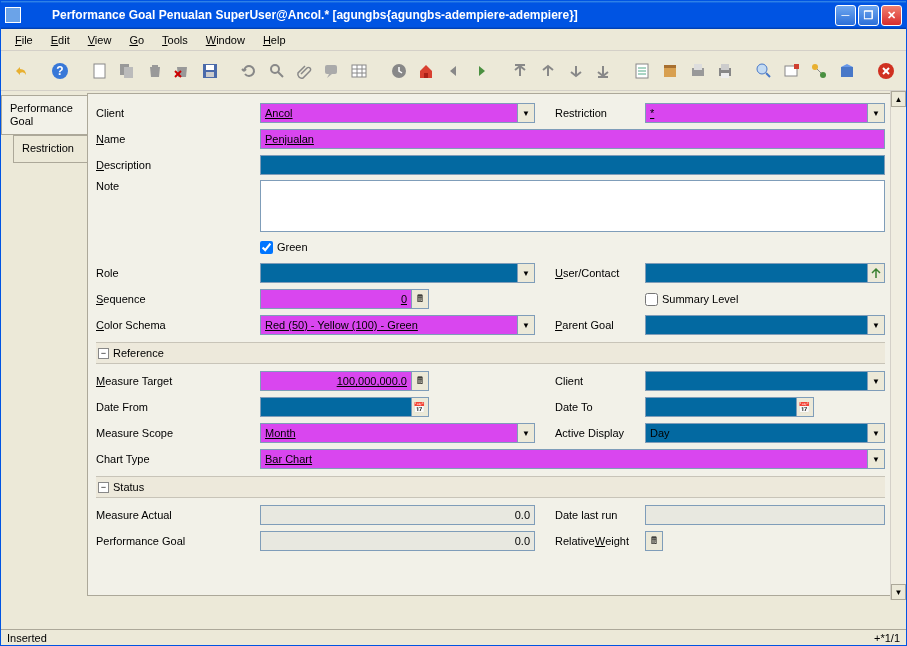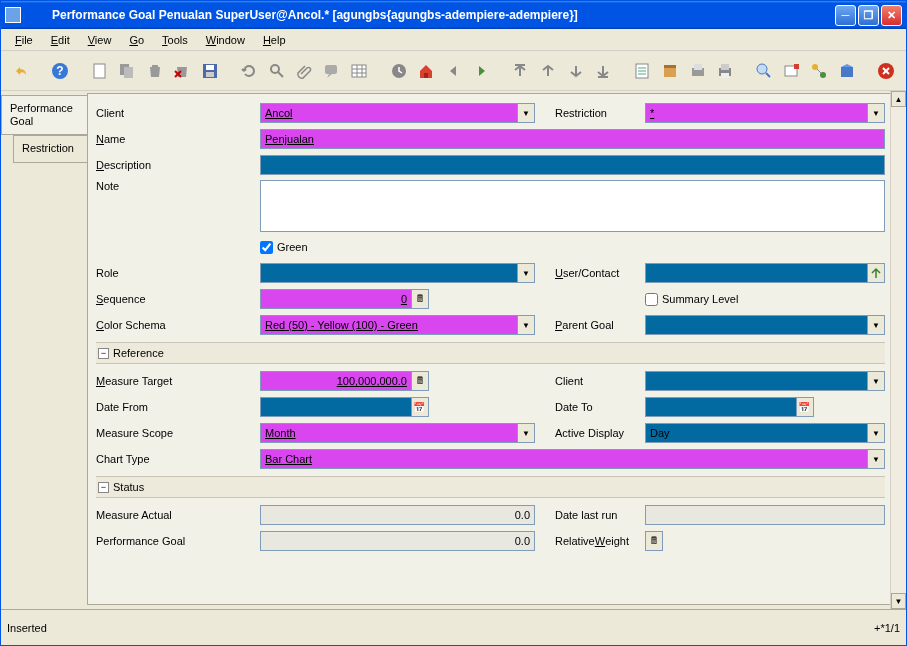--- a/index.html
+++ b/index.html
@@ -42,21 +42,21 @@
 .numfield { display: flex; }
 .numfield .inp { flex: 1; text-align: right; border-right: none; }
 .numfield .cbtn { width: 18px; height: 20px; border: 1px solid #7f9db9; background: #ece9d8; display:flex;align-items:center;justify-content:center;cursor:pointer;font-size:10px;}
 .txtarea { width: 100%; height: 52px; border: 1px solid #7f9db9; padding: 2px 4px; font-size: 11px; resize: none; }
 .chk { margin-right: 4px; }
 .section { border-top: 1px solid #c8c4b8; border-bottom: 1px solid #c8c4b8; background:#ede9db; margin: 6px 0; padding: 4px 2px; display:flex;align-items:center;gap:4px;}
 .section .tog { width:11px;height:11px;border:1px solid #888;display:flex;align-items:center;justify-content:center;font-size:9px;line-height:1;cursor:pointer;background:#fff;}
 .rscroll { position:absolute; right:0; top:0; bottom:0; width:16px; background:#ece9d8; border-left:1px solid #d4d0c8; display:flex;flex-direction:column;}
 .rscroll .sbtn{height:16px;border:1px solid #aca899;background:#ece9d8;display:flex;align-items:center;justify-content:center;font-size:8px;cursor:pointer;}
 .rscroll .track{flex:1;background:#f0ede0;}
-.statusbar { height: 36px; background:#ece9d8; border-top:1px solid #aca899; display:flex; align-items:center; padding:0 6px; font-size:11px; justify-content:space-between;}
+.statusbar { height: 16px; background:#ece9d8; border-top:1px solid #aca899; display:flex; align-items:center; padding:0 6px; font-size:11px; justify-content:space-between;margin-top:29px;}
 .fullrow .col2 { flex: 1; }
 .lookup { display:flex;width:100%; }
 .lookup .inp{flex:1;border-right:none;}
 .lookup .lbtn{width:18px;height:20px;border:1px solid #7f9db9;background:#ece9d8;display:flex;align-items:center;justify-content:center;cursor:pointer;}
 svg { display:block; }
 </style>
 </head>
 <body>
 
 <div class="window">

